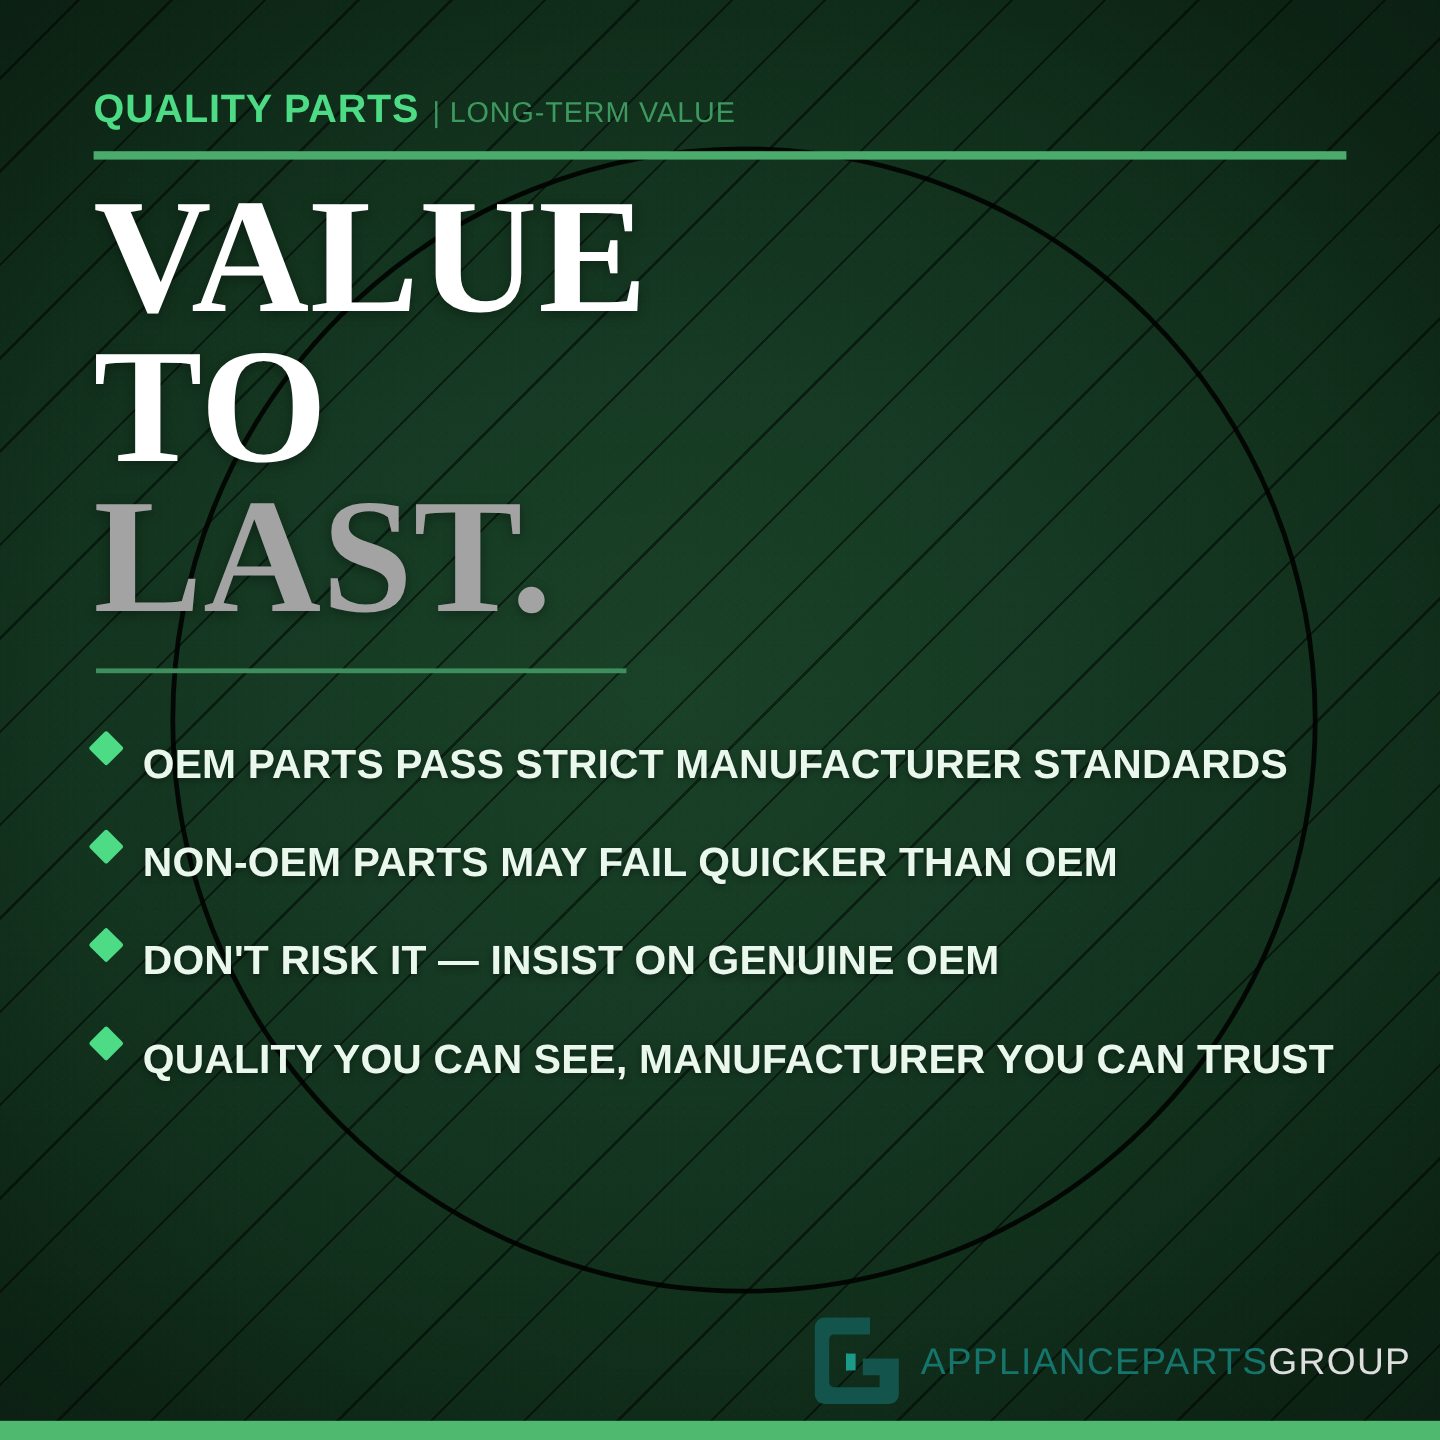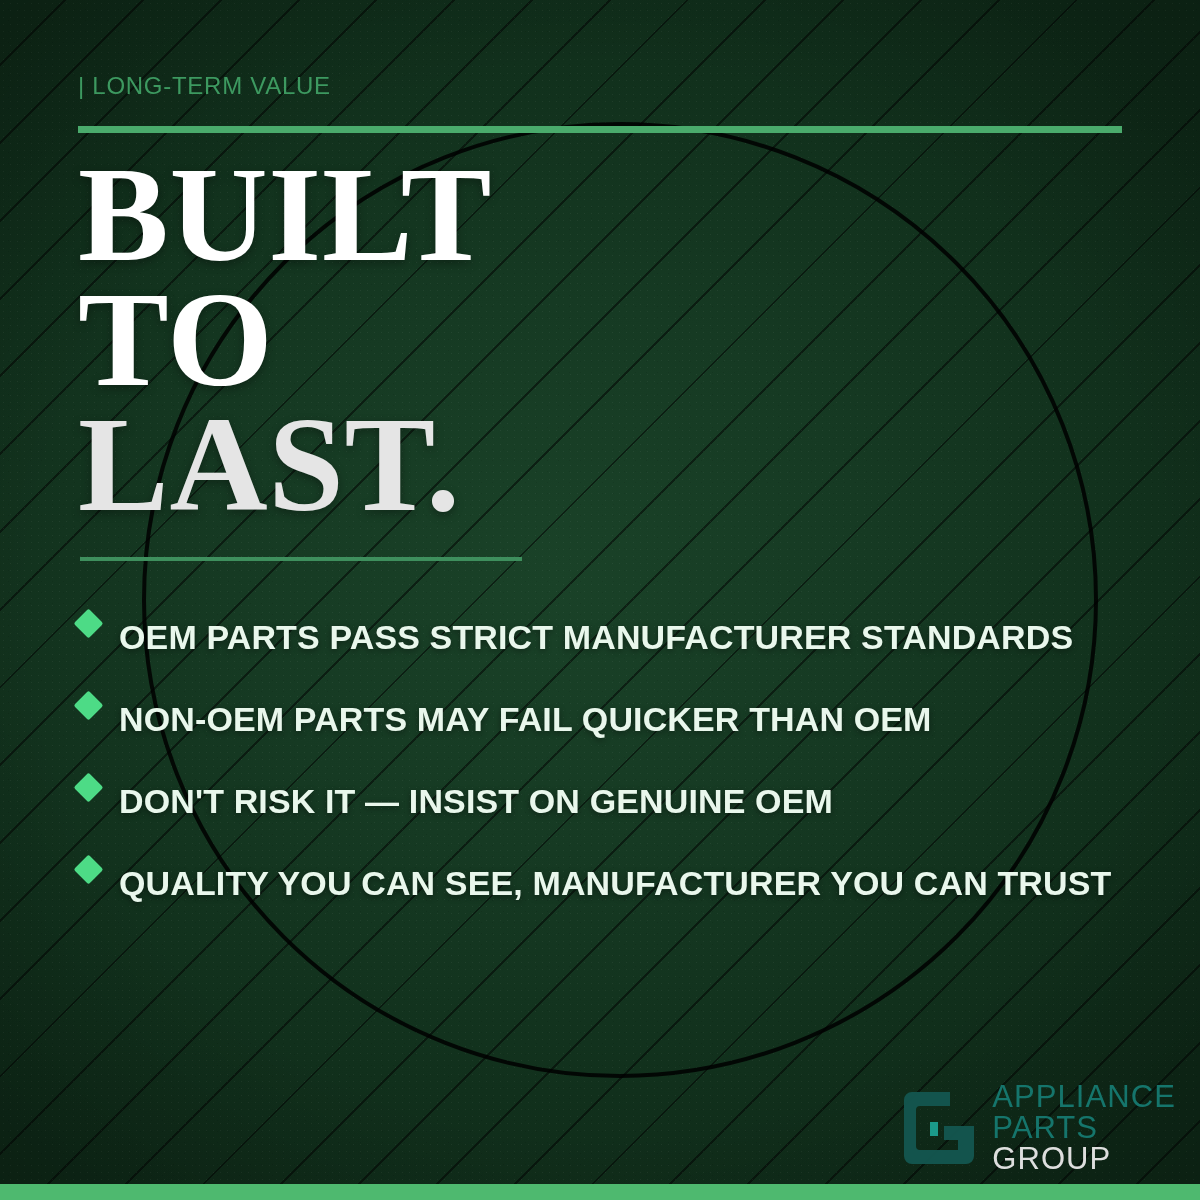--- a/index.html
+++ b/index.html
@@ -111,21 +111,21 @@
     font-weight: bold;
     font-size: 136px;
     line-height: 0.92;
     letter-spacing: 0.005em;
   }
   .headline .ln {
     display: block;
     text-shadow: 0 3px 10px rgba(0,0,0,0.35);
   }
   .ln-white { color: #ffffff; }
-  .ln-green { color: #e5e5e5; }
+  .ln-green { color: #a3a3a3; }
 
   .rule-mid {
     position: absolute;
     left: 80px;
     top: 557px;
     width: 442px;
     height: 4px;
     background: #3e8f5d;
   }
 
@@ -170,21 +170,20 @@
     gap: 14px;
     opacity: 0.97;
   }
   .logo-mark {
     width: 78px;
     height: 80px;
     flex: 0 0 auto;
   }
   .logo-words {
     display: flex;
-    flex-direction: column;
     line-height: 1.0;
   }
   .logo-words span {
     font-size: 31px;
     font-weight: normal;
     letter-spacing: 0.035em;
   }
   .lw-1, .lw-2 { color: #16786f; }
   .lw-3 { color: #e5e5e5; }
 
@@ -204,27 +203,28 @@
 
   <div class="bg-base"></div>
   <div class="bg-stripes"></div>
   <div class="bg-noise"></div>
   <div class="bg-circle"></div>
   <div class="bg-vignette"></div>
 
   <div class="content">
 
     <div class="eyebrow">
+      <span class="eyebrow-strong">QUALITY PARTS</span>
       <span class="eyebrow-light"><span>|</span> <span>LONG-TERM VALUE</span></span>
     </div>
 
     <div class="rule-top"></div>
 
     <div class="headline">
-      <span class="ln ln-white">BUILT</span>
+      <span class="ln ln-white">VALUE</span>
       <span class="ln ln-white">TO</span>
       <span class="ln ln-green">LAST.</span>
     </div>
 
     <div class="rule-mid"></div>
 
     <div class="bullets">
 
       <div class="bullet-row">
         <span class="diamond"></span>

